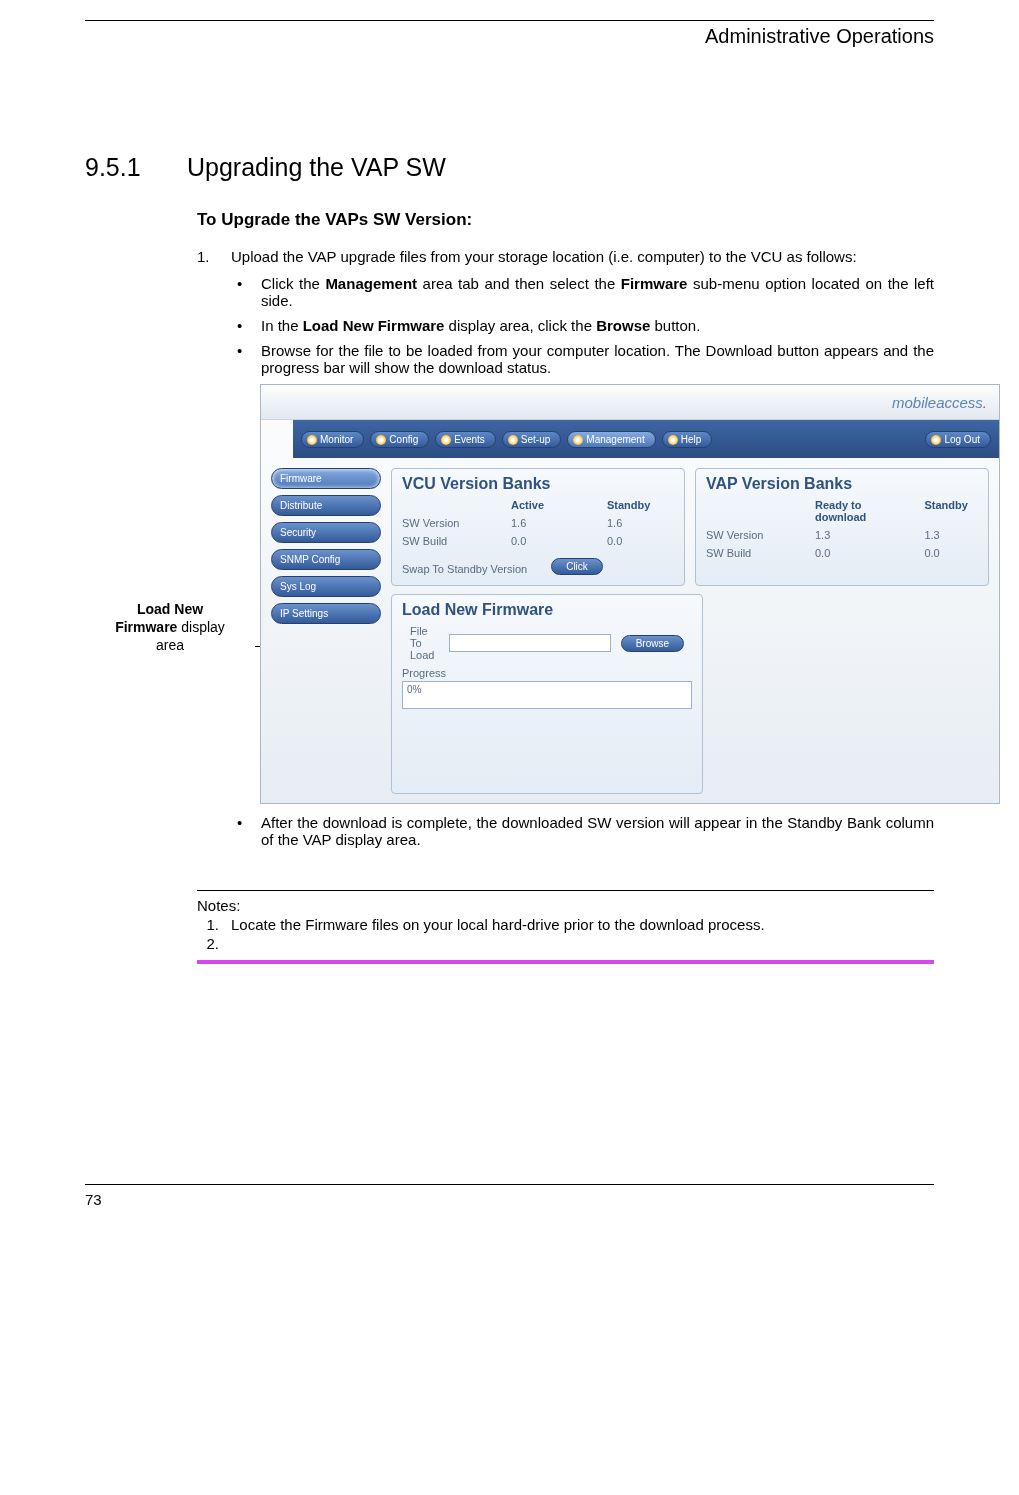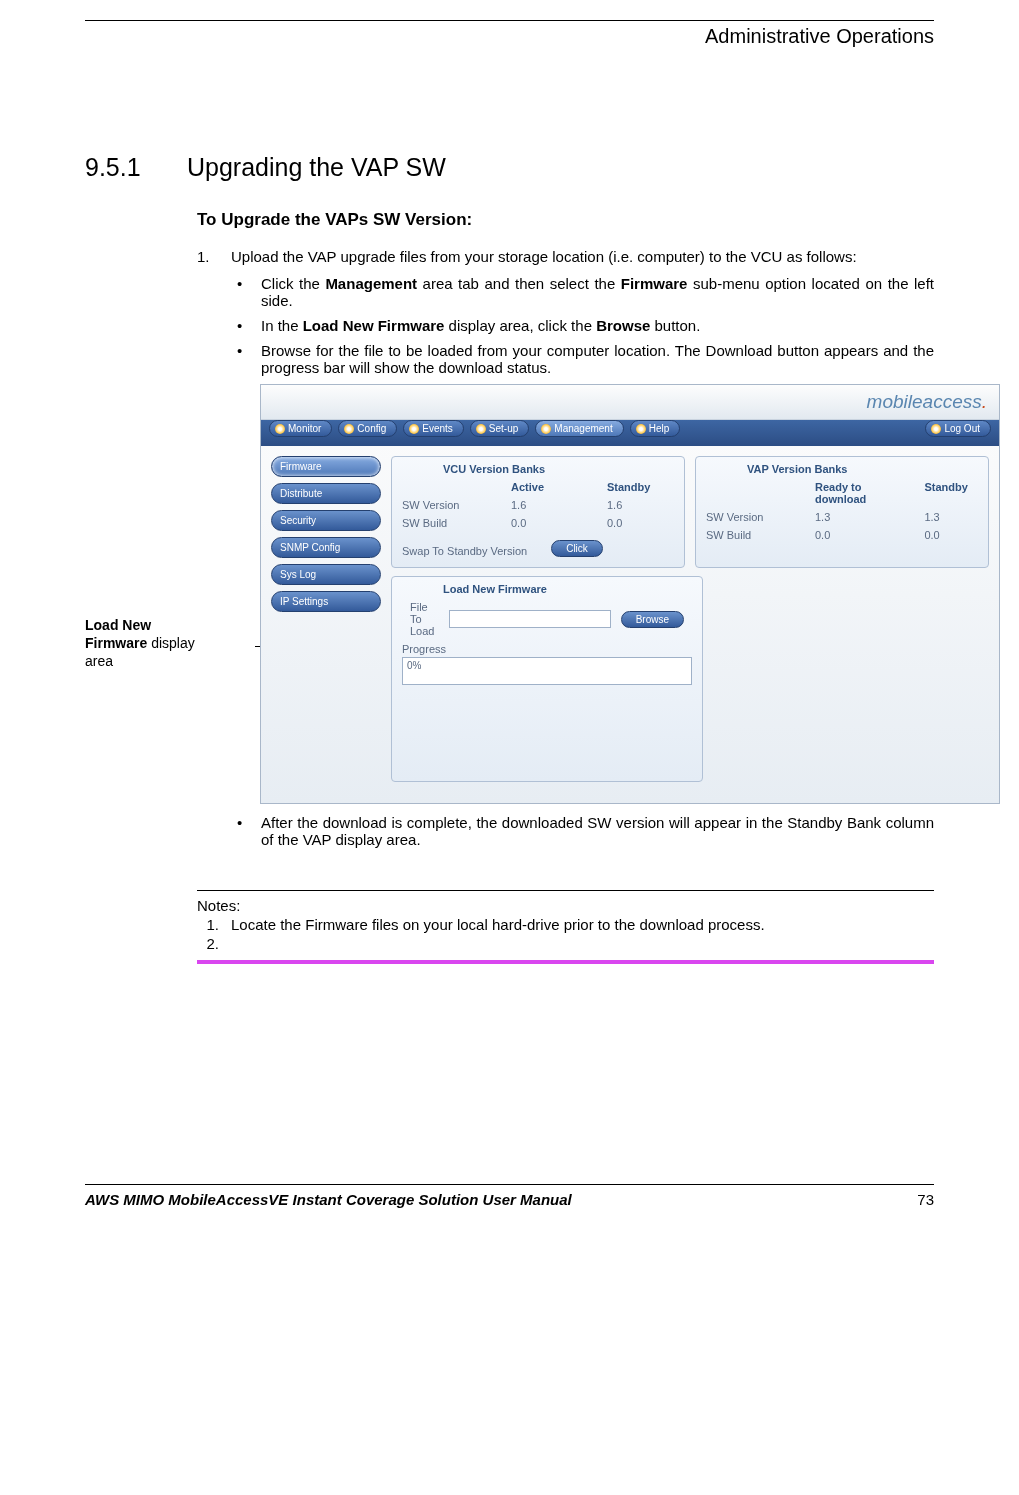--- a/index.html
+++ b/index.html
@@ -59,23 +59,23 @@
   .bullet-text { flex: 1; }
   b { font-weight: bold; }
   .figure-wrap {
     position: relative;
     margin-top: 8px;
     margin-bottom: 10px;
   }
   .callout {
     position: absolute;
     left: 0;
-    top: 232px;
+    top: 216px;
     width: 170px;
-    text-align: left;
+    text-align: center;
     font-size: 14px;
     line-height: 1.3;
   }
   .callout-line {
     position: absolute;
     left: 170px;
     top: 262px;
     width: 164px;
     border-top: 1px solid #000;
   }
@@ -96,30 +96,31 @@
     background: linear-gradient(#fdfdfd, #e2e9f0);
     border-bottom: 1px solid #c9d3df;
     display:flex;
     justify-content:flex-end;
     align-items:center;
     padding-right: 12px;
   }
   .brand {
     font-style: italic;
     color: #5a86b0;
-    font-size: 19px;
+    font-size: 15px;
   }
   .brand .dot { color: #c84b1e; }
   .nav {
-    height: 26px;
-    display:flex;
-    align-items:flex-start;
+    height: 38px;
+    display:flex;
+    align-items:center;
     gap: 6px;
     padding: 0 8px;
     background: linear-gradient(#3d66a3, #2c4d84);
+    margin-left: 32px;
   }
   .nav-tab {
     background: linear-gradient(#5f88c6, #335a9a);
     border: 1px solid #24406f;
     border-radius: 11px;
     color: #fff;
     font-size: 10px;
     padding: 2px 10px 2px 18px;
     position: relative;
     white-space: nowrap;
@@ -165,23 +166,22 @@
   .panel {
     flex:1;
     background: linear-gradient(#f6f9fd, #e4ecf5);
     border: 1px solid #b0c0d5;
     border-radius: 4px;
     padding: 6px 10px 10px 10px;
   }
   .panel-title {
     color: #2f527f;
     font-weight: bold;
-    font-size: 11px;
+    font-size: 16px;
     margin-bottom: 6px;
-    margin-left: 41px;
   }
   .col-lbl { width: 80px; }
   .col-a, .col-b, .col-c { flex:1; }
   .row { display:flex; margin-bottom: 6px; font-size:11px;gap:29px; }
   .hdr { font-weight: bold; color:#2f527f; }
   .swap-line { display:flex; align-items:flex-end; gap:24px; margin-top:11px; font-size:11px; }
   .pill-btn {
     background: linear-gradient(#6a92cc, #335a9a);
     border: 1px solid #24406f;
     border-radius: 11px;
@@ -363,16 +363,15 @@
     <div class="nrow">
         <div class="nnum">1.</div>
         <div>Locate the Firmware files on your local hard-drive prior to the download process.</div>
       </div>
     <div class="nrow">
         <div class="nnum">2.</div>
       </div>
   </div>
 
   <div class="footer">
-    <span class="footer-left">AWS MIMO MobileAccessVE Instant Coverage Solution User Manual</span>
     <span class="footer-right">73</span>
   </div>
 </div>
 
 </body></html>

